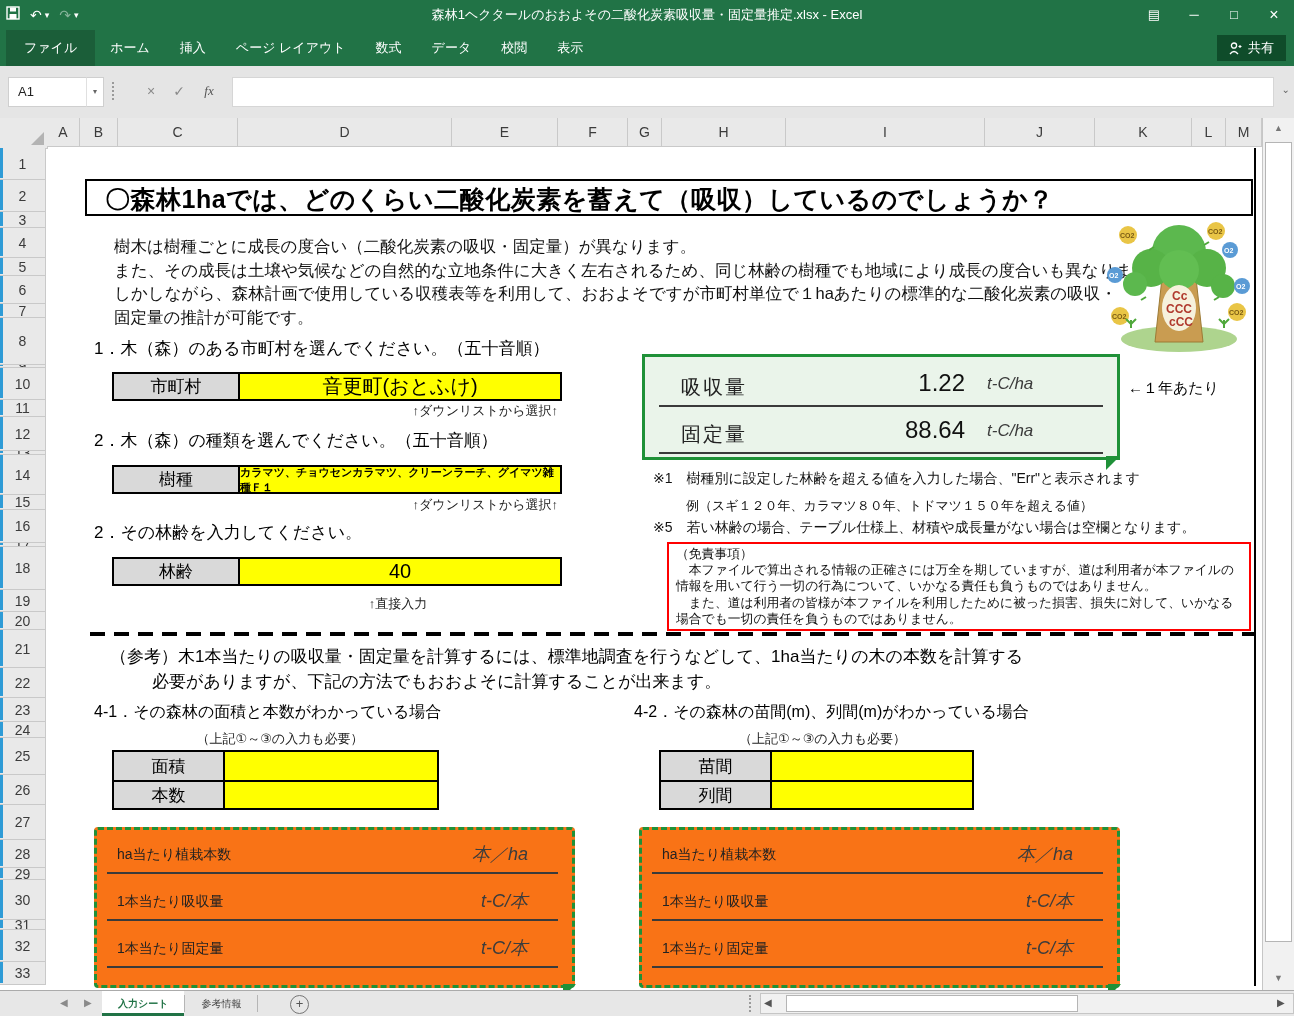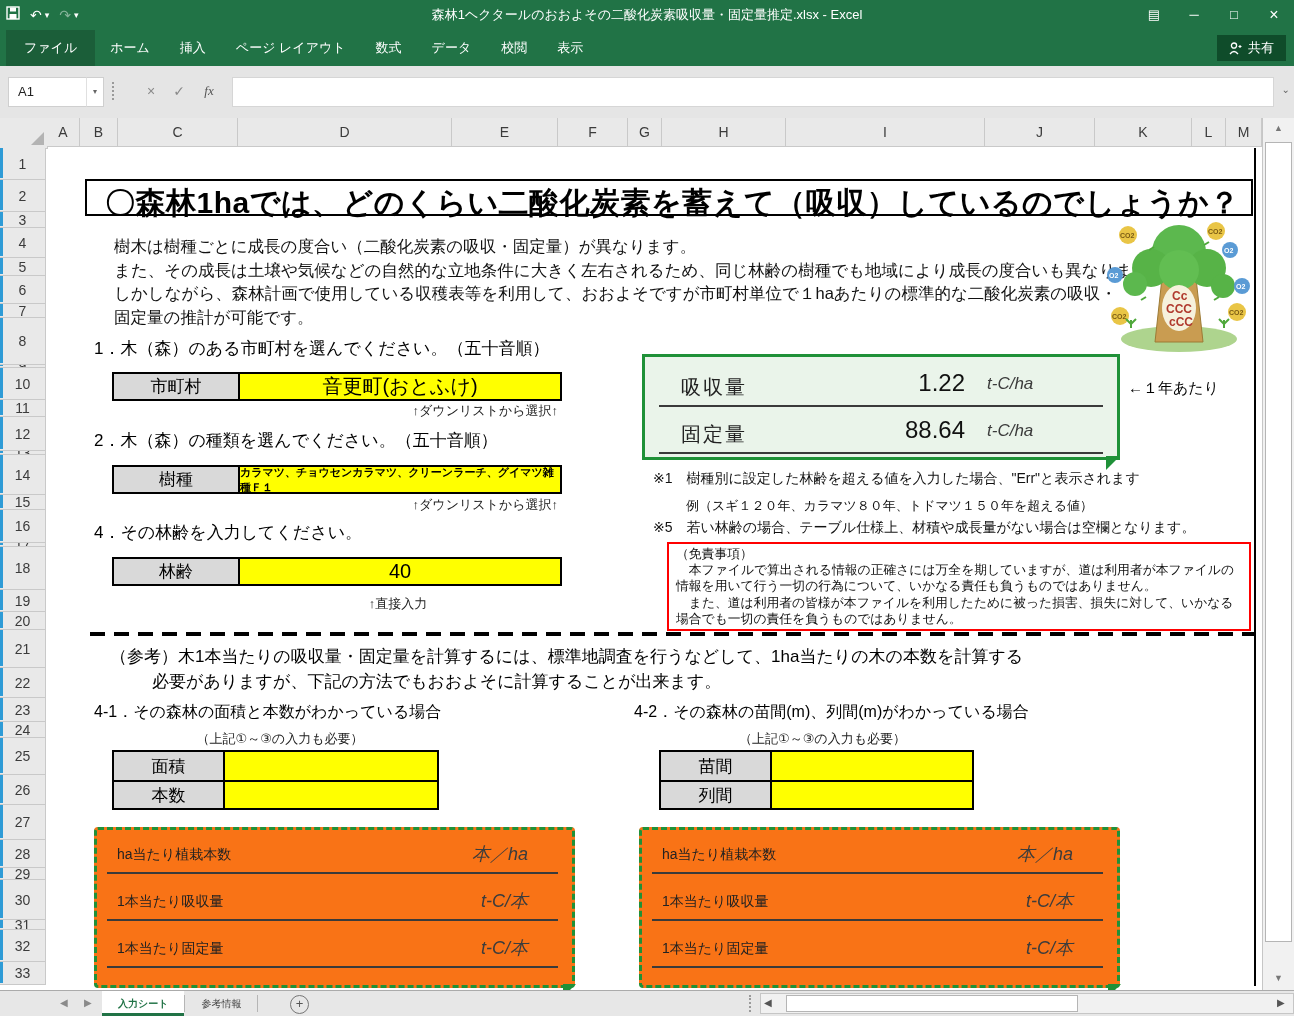--- a/index.html
+++ b/index.html
@@ -49,21 +49,21 @@
   .col-h{height:29px;border-right:1px solid #C9C9C9;border-bottom:1px solid #C9C9C9;background:#E9E9E9;
          text-align:center;line-height:29px;font-size:14px;color:#3b3b3b;box-sizing:border-box;}
   #row-headers{position:absolute;left:0;top:148px;width:47px;}
   .row-h{position:relative;width:46px;border-bottom:1px solid #C9C9C9;border-right:1px solid #C9C9C9;background:#E9E9E9;
          display:flex;align-items:center;justify-content:center;font-size:14px;color:#3b3b3b;overflow:hidden;box-sizing:border-box;}
   .row-h::before{content:"";position:absolute;left:0;top:0;bottom:1px;width:3px;background:#2E9BD6;}
 
   
   .jp{white-space:nowrap;}
   #main-title-box{position:absolute;left:85px;top:179px;width:1168px;height:37px;border:2px solid #000;box-sizing:border-box;}
-  #main-title{position:absolute;left:105px;top:183px;font-size:30px;font-weight:bold;letter-spacing:.5px;}
+  #main-title{position:absolute;left:105px;top:183px;font-size:25px;font-weight:bold;letter-spacing:.5px;}
   #intro{position:absolute;left:114px;top:235px;font-size:16.5px;line-height:23.5px;color:#111;}
   .q{position:absolute;font-size:17px;}
   .hint{position:absolute;font-size:13px;color:#222;}
 
   .cellrow{position:absolute;display:flex;border:2px solid #000;box-sizing:border-box;}
   .cellrow .lab{background:#D9D9D9;border-right:2px solid #000;display:flex;align-items:center;justify-content:center;font-size:17px;box-sizing:border-box;}
   .cellrow .val{background:#FFFF00;display:flex;align-items:center;justify-content:center;box-sizing:border-box;}
   .tbl2{position:absolute;border:2px solid #000;box-sizing:border-box;}
   .tbl2 .r{display:flex;height:28px;box-sizing:border-box;}
   .tbl2 .r + .r{border-top:2px solid #000;}
@@ -300,21 +300,21 @@
   <div class="hint" style="left:300px;top:402px;width:258px;text-align:right">↑ダウンリストから選択↑</div>
 
   <div class="q abs jp" style="left:94px;top:429px">2．木（森）の種類を選んでください。（五十音順）</div>
 
   <div class="cellrow" style="left:112px;top:465px;height:29px">
     <div class="lab" style="width:126px">樹種</div>
     <div class="val" style="width:320px;font-size:11px;font-weight:bold">カラマツ、チョウセンカラマツ、クリーンラーチ、グイマツ雑種Ｆ１</div>
   </div>
   <div class="hint" style="left:300px;top:496px;width:258px;text-align:right">↑ダウンリストから選択↑</div>
 
-  <div class="q abs jp" style="left:94px;top:521px">4．その林齢を入力してください。</div>
+  <div class="q abs jp" style="left:94px;top:521px">2．その林齢を入力してください。</div>
 
   <div class="cellrow" style="left:112px;top:557px;height:29px">
     <div class="lab" style="width:126px">林齢</div>
     <div class="val" style="width:320px;font-size:20px">40</div>
   </div>
   <div class="hint" style="left:238px;top:595px;width:320px;text-align:center">↑直接入力</div>
 
   <div id="result-box">
     <div class="res-lab" style="top:17px">吸収量</div>
     <div class="res-val" style="top:12px">1.22</div>

